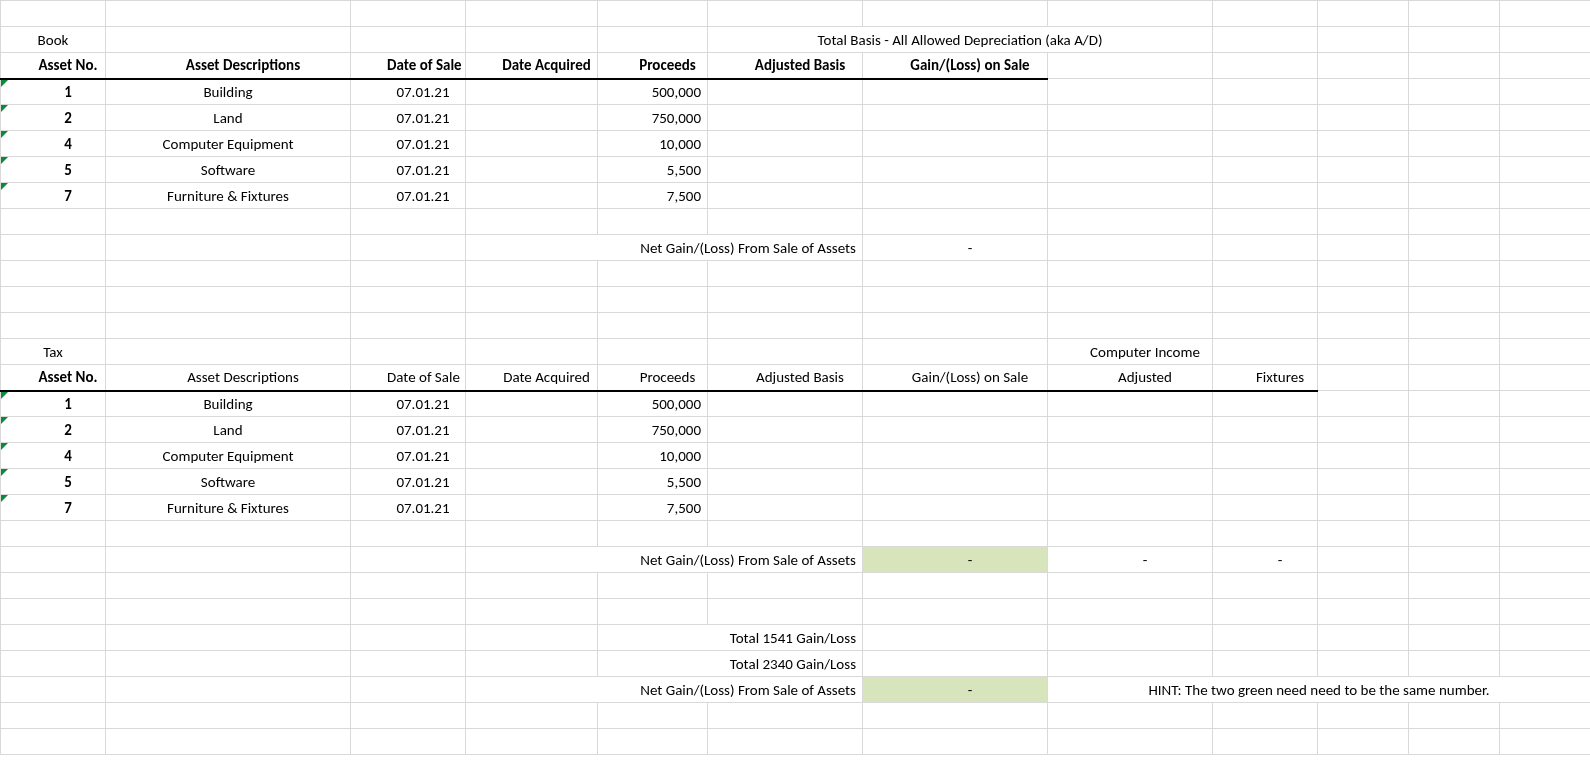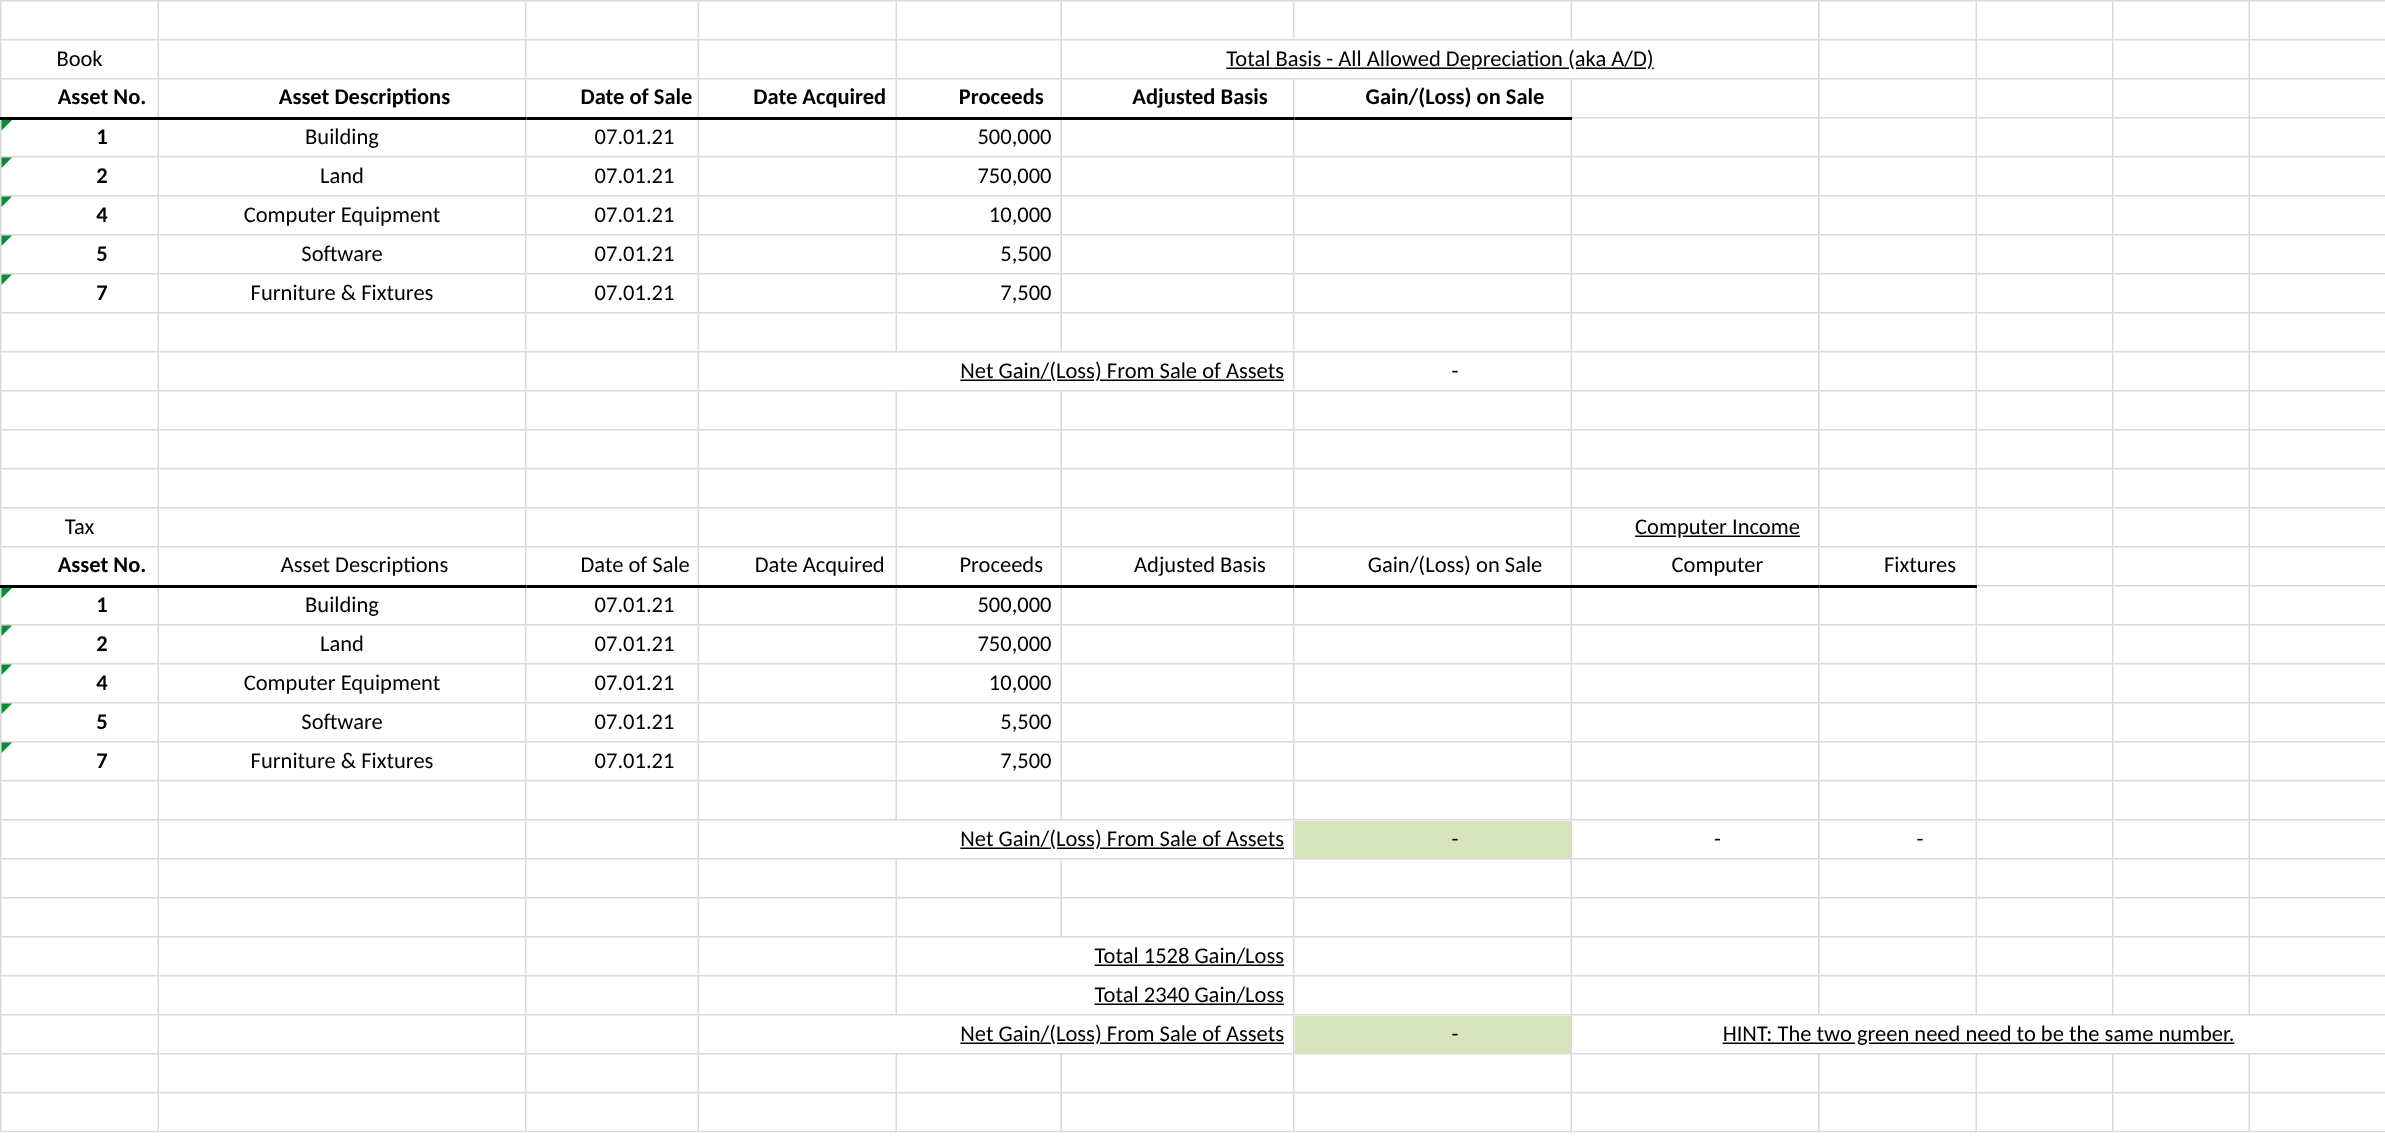--- a/index.html
+++ b/index.html
@@ -47,21 +47,21 @@
   
   .tri::before {
     content: "";
     position: absolute;
     top: 0; left: 0;
     width: 0; height: 0;
     border-top: 7px solid #0a8b3a;
     border-right: 7px solid transparent;
   }
   
-  .spill { overflow: visible; white-space: nowrap; text-decoration: underline; }
+  .spill { overflow: visible; white-space: nowrap; }
 </style>
 </head>
 <body>
 
 <table>
   <colgroup>
     <col class="c1">
       <col class="c2">
       <col class="c3">
       <col class="c4">
@@ -277,21 +277,21 @@
   </tr>
 
   <tr>
     <td class="bold center hdr-b">Asset No.</td>
     <td class="center hdr-b">Asset Descriptions</td>
     <td class="center hdr-b">Date of Sale</td>
     <td class="center hdr-b">Date Acquired</td>
     <td class="center hdr-b">Proceeds</td>
     <td class="center hdr-b">Adjusted Basis</td>
     <td class="center hdr-b">Gain/(Loss) on Sale</td>
-    <td class="center hdr-b">Computer</td>
+    <td class="center hdr-b">Adjusted</td>
     <td class="center hdr-b">Fixtures</td>
     <td></td>
         <td></td>
         <td></td>
   </tr>
 
   <tr>
     <td class="bold center tri">1</td>
     <td class="left">Building</td>
     <td class="center">07.01.21</td>
@@ -417,21 +417,21 @@
         <td></td>
         <td></td>
         <td></td>
       </tr>
 
   <tr>
     <td></td>
         <td></td>
         <td></td>
         <td></td>
-    <td class="right spill" colspan="2">Total 1528 Gain/Loss</td>
+    <td class="right spill" colspan="2">Total 1541 Gain/Loss</td>
     <td></td>
         <td></td>
         <td></td>
         <td></td>
         <td></td>
         <td></td>
   </tr>
 
   <tr>
     <td></td>

